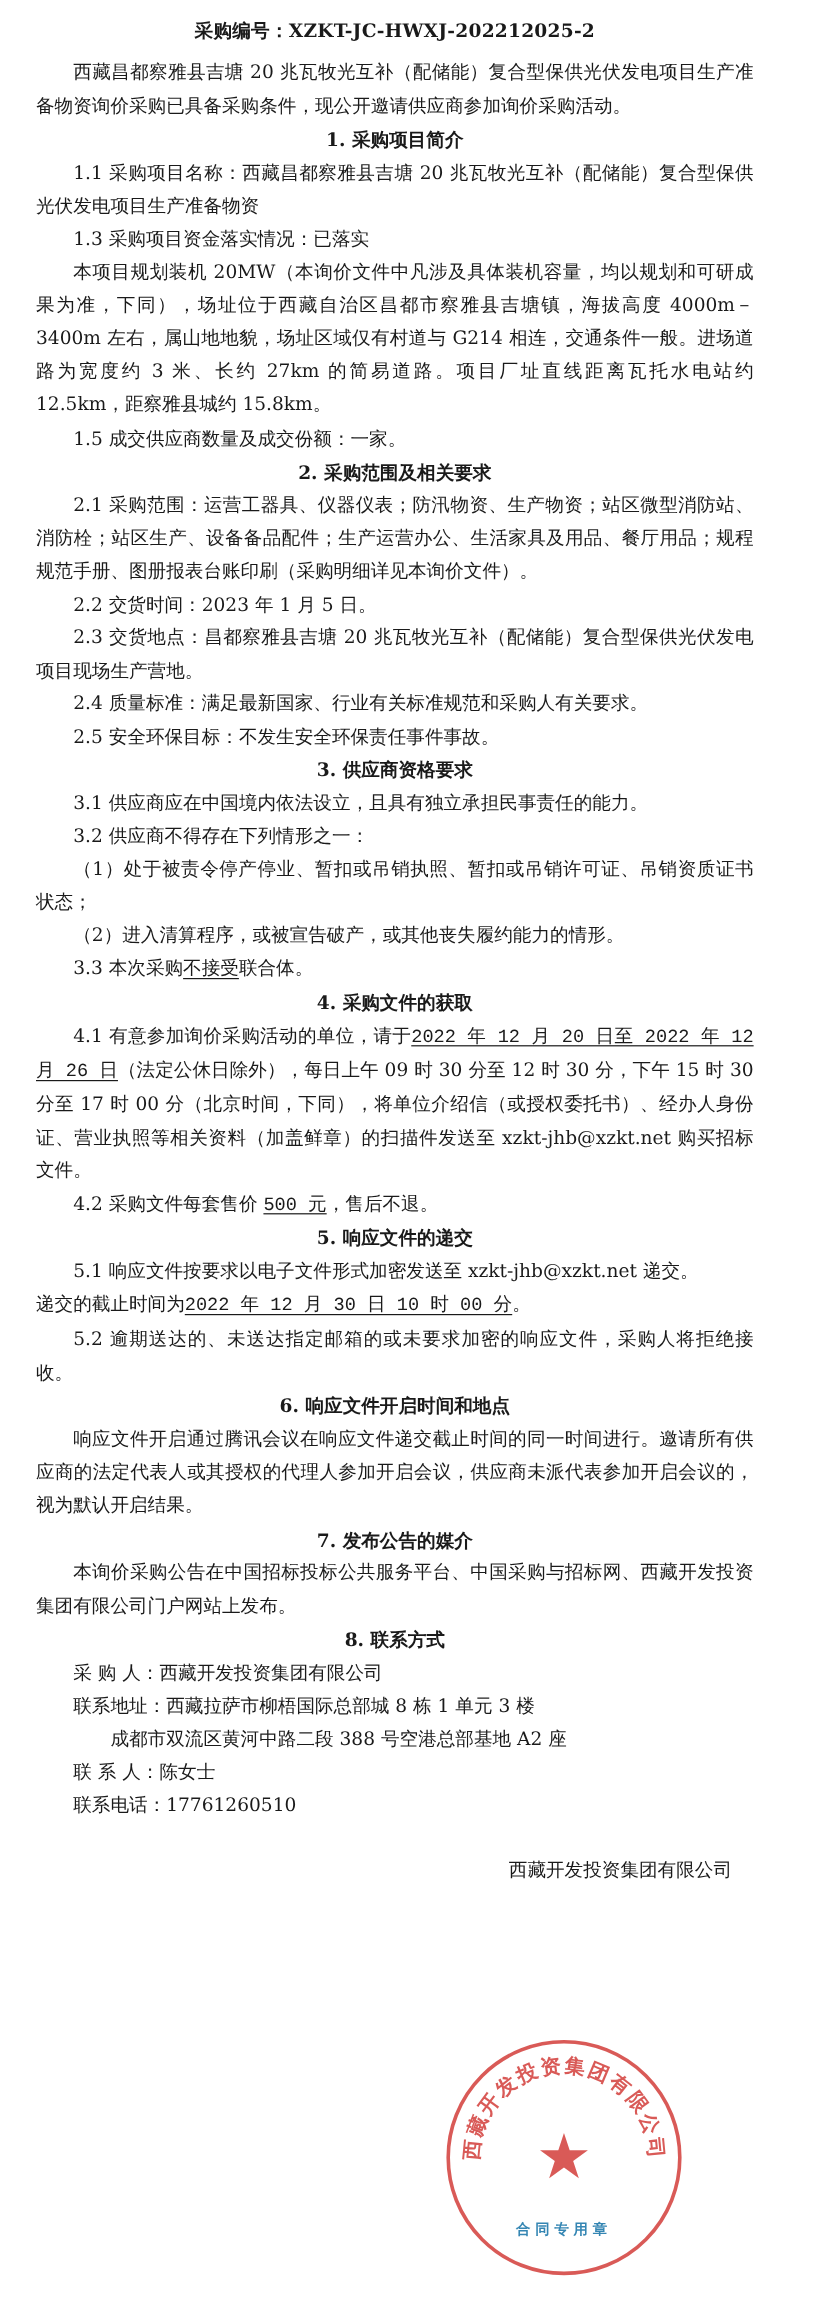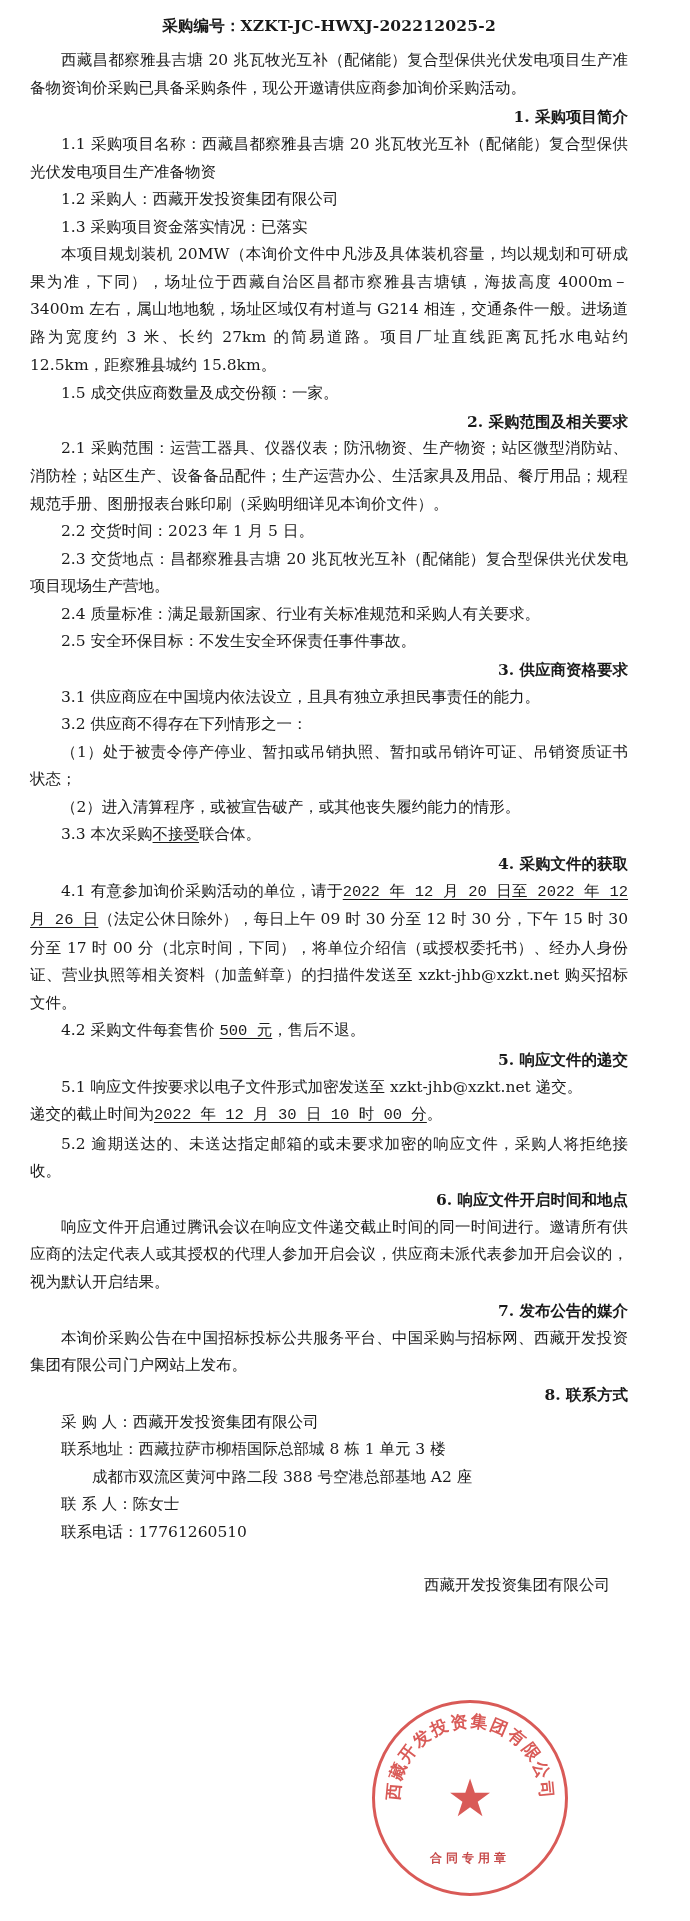--- a/index.html
+++ b/index.html
@@ -37,21 +37,21 @@
     margin: 0 0 1px 0;
   }
   .indent2 {
     text-indent: 2em;
   }
   .section-title {
     font-size: 15.5px;
     font-weight: bold;
     line-height: 1.78;
     margin: 0;
-    text-align: right;
+    text-align: center;
   }
   .sub {
     font-size: 15.5px;
     line-height: 1.78;
     text-align: justify;
     text-justify: inter-ideograph;
     margin: 0;
     text-indent: 2em;
   }
   .u {
@@ -115,38 +115,37 @@
     font-family: "DejaVu Serif", "Liberation Serif", serif;
     font-size: 17px;
     font-weight: bold;
     letter-spacing: 2px;
   }
   .seal-bottom-text {
     position: absolute;
     width: 100%;
     bottom: 26px;
     text-align: center;
-    color: #b91c1c;
+    color: #0369a1;
     font-size: 12px;
     font-weight: bold;
     letter-spacing: 4px;
   }
 </style>
 </head>
 <body>
 
 <div class="page">
 
   <div class="doc-number">采购编号：XZKT-JC-HWXJ-202212025-2</div>
 
   <p class="para indent2">西藏昌都察雅县吉塘 20 兆瓦牧光互补（配储能）复合型保供光伏发电项目生产准备物资询价采购已具备采购条件，现公开邀请供应商参加询价采购活动。</p>
 
   <p class="section-title">1. 采购项目简介</p>
   <p class="sub">1.1 采购项目名称：西藏昌都察雅县吉塘 20 兆瓦牧光互补（配储能）复合型保供光伏发电项目生产准备物资</p>
-  <p class="sub">1.2 采购人：西藏开发投资集团有限公司</p>
   <p class="sub">1.3 采购项目资金落实情况：已落实</p>
   <p class="para indent2">本项目规划装机 20MW（本询价文件中凡涉及具体装机容量，均以规划和可研成果为准，下同），场址位于西藏自治区昌都市察雅县吉塘镇，海拔高度 4000m－3400m 左右，属山地地貌，场址区域仅有村道与 G214 相连，交通条件一般。进场道路为宽度约 3 米、长约 27km 的简易道路。项目厂址直线距离瓦托水电站约 12.5km，距察雅县城约 15.8km。</p>
   <p class="sub">1.5 成交供应商数量及成交份额：一家。</p>
 
   <p class="section-title">2. 采购范围及相关要求</p>
   <p class="sub">2.1 采购范围：运营工器具、仪器仪表；防汛物资、生产物资；站区微型消防站、消防栓；站区生产、设备备品配件；生产运营办公、生活家具及用品、餐厅用品；规程规范手册、图册报表台账印刷（采购明细详见本询价文件）。</p>
   <p class="sub">2.2 交货时间：2023 年 1 月 5 日。</p>
   <p class="sub">2.3 交货地点：昌都察雅县吉塘 20 兆瓦牧光互补（配储能）复合型保供光伏发电项目现场生产营地。</p>
   <p class="sub">2.4 质量标准：满足最新国家、行业有关标准规范和采购人有关要求。</p>
   <p class="sub">2.5 安全环保目标：不发生安全环保责任事件事故。</p>

